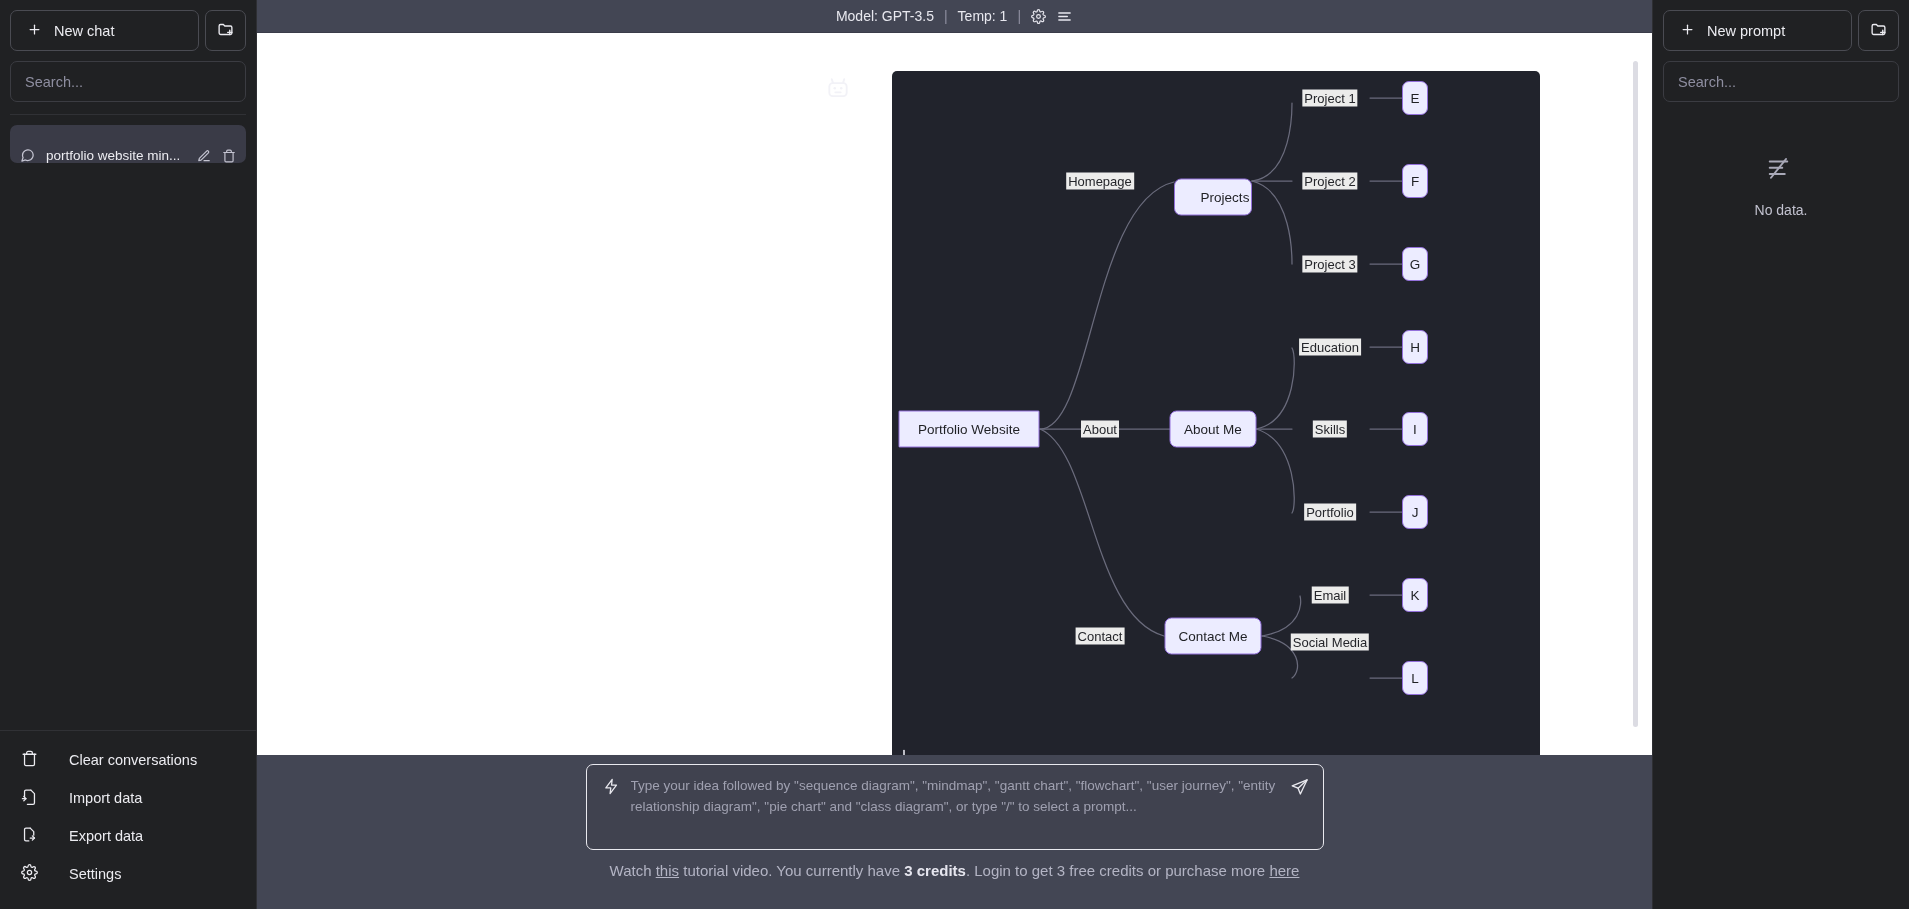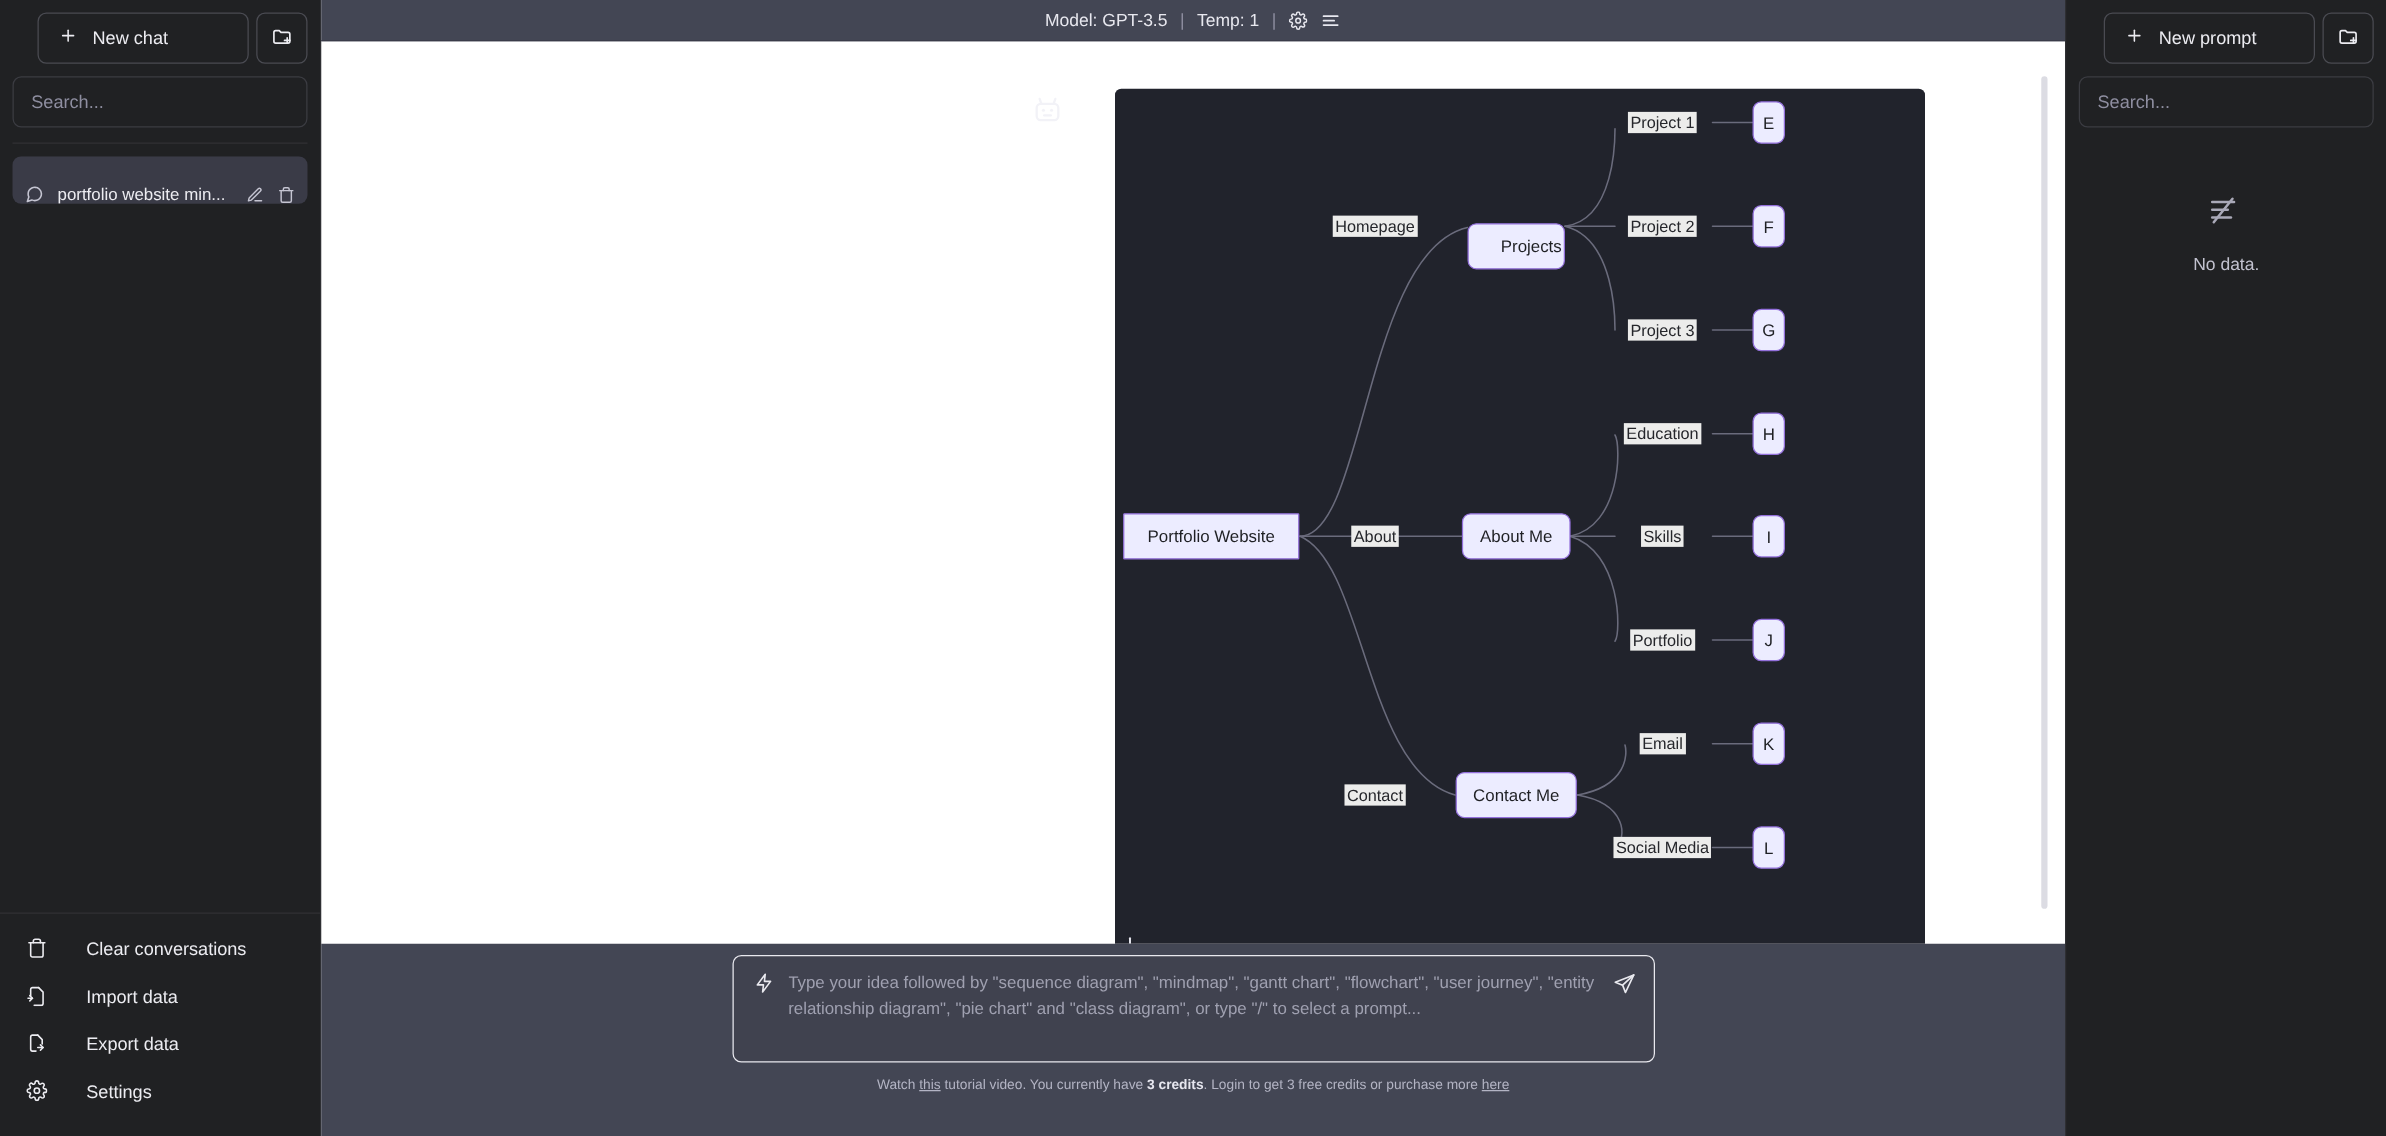--- a/index.html
+++ b/index.html
@@ -14,21 +14,21 @@
 
   
   .sidebar-left {
     width: 257px; height: 909px;
     background: #202123;
     border-right: 1px solid #2e2f33;
     display: flex; flex-direction: column;
     position: relative; flex: 0 0 257px;
   }
   .side-top { padding: 10px 10px 0 10px; }
-  .newrow { display: flex; gap: 6px; margin-left: 20px; }
+  .newrow { display: flex; gap: 6px; }
   .btn-new {
     flex: 1; height: 41px;
     border: 1px solid #4a4b52; border-radius: 7px;
     background: transparent; color: #ececf1;
     display: flex; align-items: center; gap: 12px;
     padding-left: 16px; font-size: 14.5px; cursor: pointer;
   }
   .btn-folder {
     width: 41px; height: 41px;
     border: 1px solid #4a4b52; border-radius: 7px;
@@ -138,21 +138,21 @@
   }
   .bolt { color: #e9e9ef; flex: 0 0 auto; margin-top: 2px; }
   .composer textarea {
     flex: 1; background: transparent; border: none; outline: none; resize: none;
     color: #d9d9e3; font-size: 13.5px; line-height: 20.5px;
     font-family: inherit; height: 62px; overflow: hidden;
   }
   .composer textarea::placeholder { color: #9fa0b0; }
   .send { color: #e9e9ef; flex: 0 0 auto; margin-top: 2px; cursor: pointer; }
   .foot {
-    margin-top: 12px; color: #b3b4c4; font-size: 11px; text-align: center;
+    margin-top: 12px; color: #b3b4c4; font-size: 15px; text-align: center;
   }
   .foot b { color: #e6e6ef; font-weight: bold; }
   .foot a { color: #b3b4c4; text-decoration: underline; cursor: pointer; }
 
   
   .sidebar-right {
     width: 257px; height: 909px; flex: 0 0 257px;
     background: #202123; border-left: 1px solid #2e2f33;
     display: flex; flex-direction: column;
   }
@@ -336,21 +336,21 @@
               <div class="mm-edgelabel" style="left: 208px; top: 110px;">Homepage</div>
               <div class="mm-edgelabel" style="left: 208px; top: 358px;">About</div>
               <div class="mm-edgelabel" style="left: 208px; top: 565px;">Contact</div>
               <div class="mm-edgelabel" style="left: 438px; top: 27px;">Project 1</div>
               <div class="mm-edgelabel" style="left: 438px; top: 110px;">Project 2</div>
               <div class="mm-edgelabel" style="left: 438px; top: 193px;">Project 3</div>
               <div class="mm-edgelabel" style="left: 438px; top: 276px;">Education</div>
               <div class="mm-edgelabel" style="left: 438px; top: 358px;">Skills</div>
               <div class="mm-edgelabel" style="left: 438px; top: 441px;">Portfolio</div>
               <div class="mm-edgelabel" style="left: 438px; top: 524px;">Email</div>
-              <div class="mm-edgelabel" style="left: 438px; top: 607px;">Social Media</div>
+              <div class="mm-edgelabel" style="left: 438px; top: 571px;">Social Media</div>
             </div>
         </div>
 
         <span class="dl-icon">
           <svg width="20" height="20" viewBox="0 0 24 24" fill="none" stroke="currentColor" stroke-width="1.9" stroke-linecap="round" stroke-linejoin="round">
               <path d="M12 3v11"></path>
               <polyline points="7.5 10 12 14.5 16.5 10"></polyline>
               <path d="M4 19h16"></path>
             </svg>
         </span>

